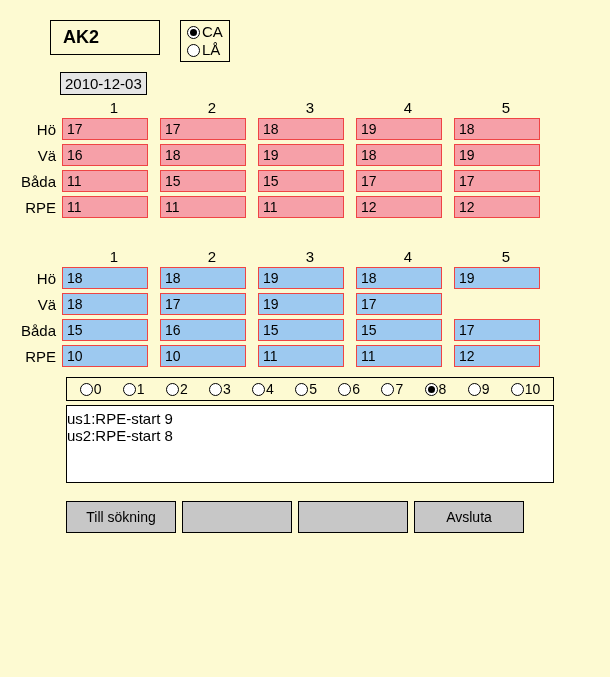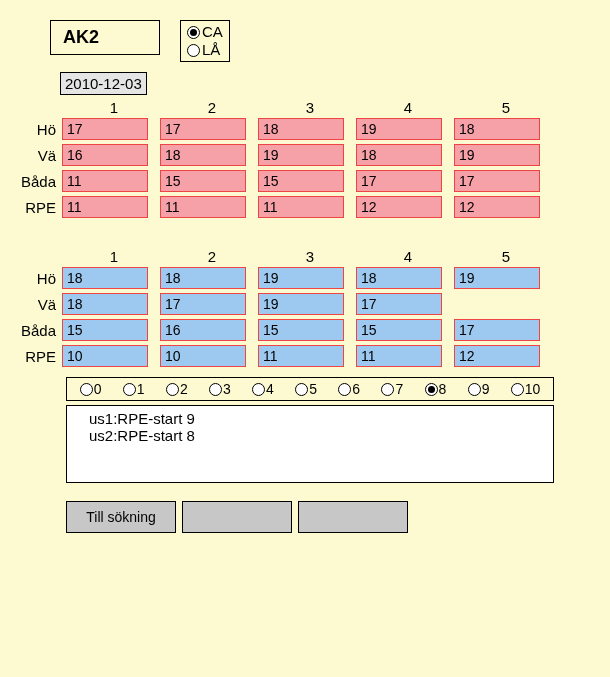--- a/index.html
+++ b/index.html
@@ -121,21 +121,21 @@
     display: flex;
     align-items: center;
     gap: 1px;
     font-size: 14px;
   }
   .notes-box {
     border: 1px solid #000;
     background: #fff;
     height: 78px;
     margin-top: 4px;
-    padding: 4px 22px;
+    padding: 4px 0;
     font-size: 15px;
     white-space: pre-line;
   }
   .button-row {
     display: flex;
     gap: 6px;
     margin-top: 18px;
   }
   .btn {
     width: 110px;
@@ -296,14 +296,15 @@
         <span class="radio-circle"></span>
         <span>10</span>
       </div>
     </div>
   <div class="notes-box">us1:RPE-start 9
 us2:RPE-start 8</div>
   <div class="button-row">
     <div class="btn">Till sökning</div>
     <div class="btn"></div>
     <div class="btn"></div>
+    <div class="btn">Avsluta</div>
   </div>
 </div>
 
 </body></html>

